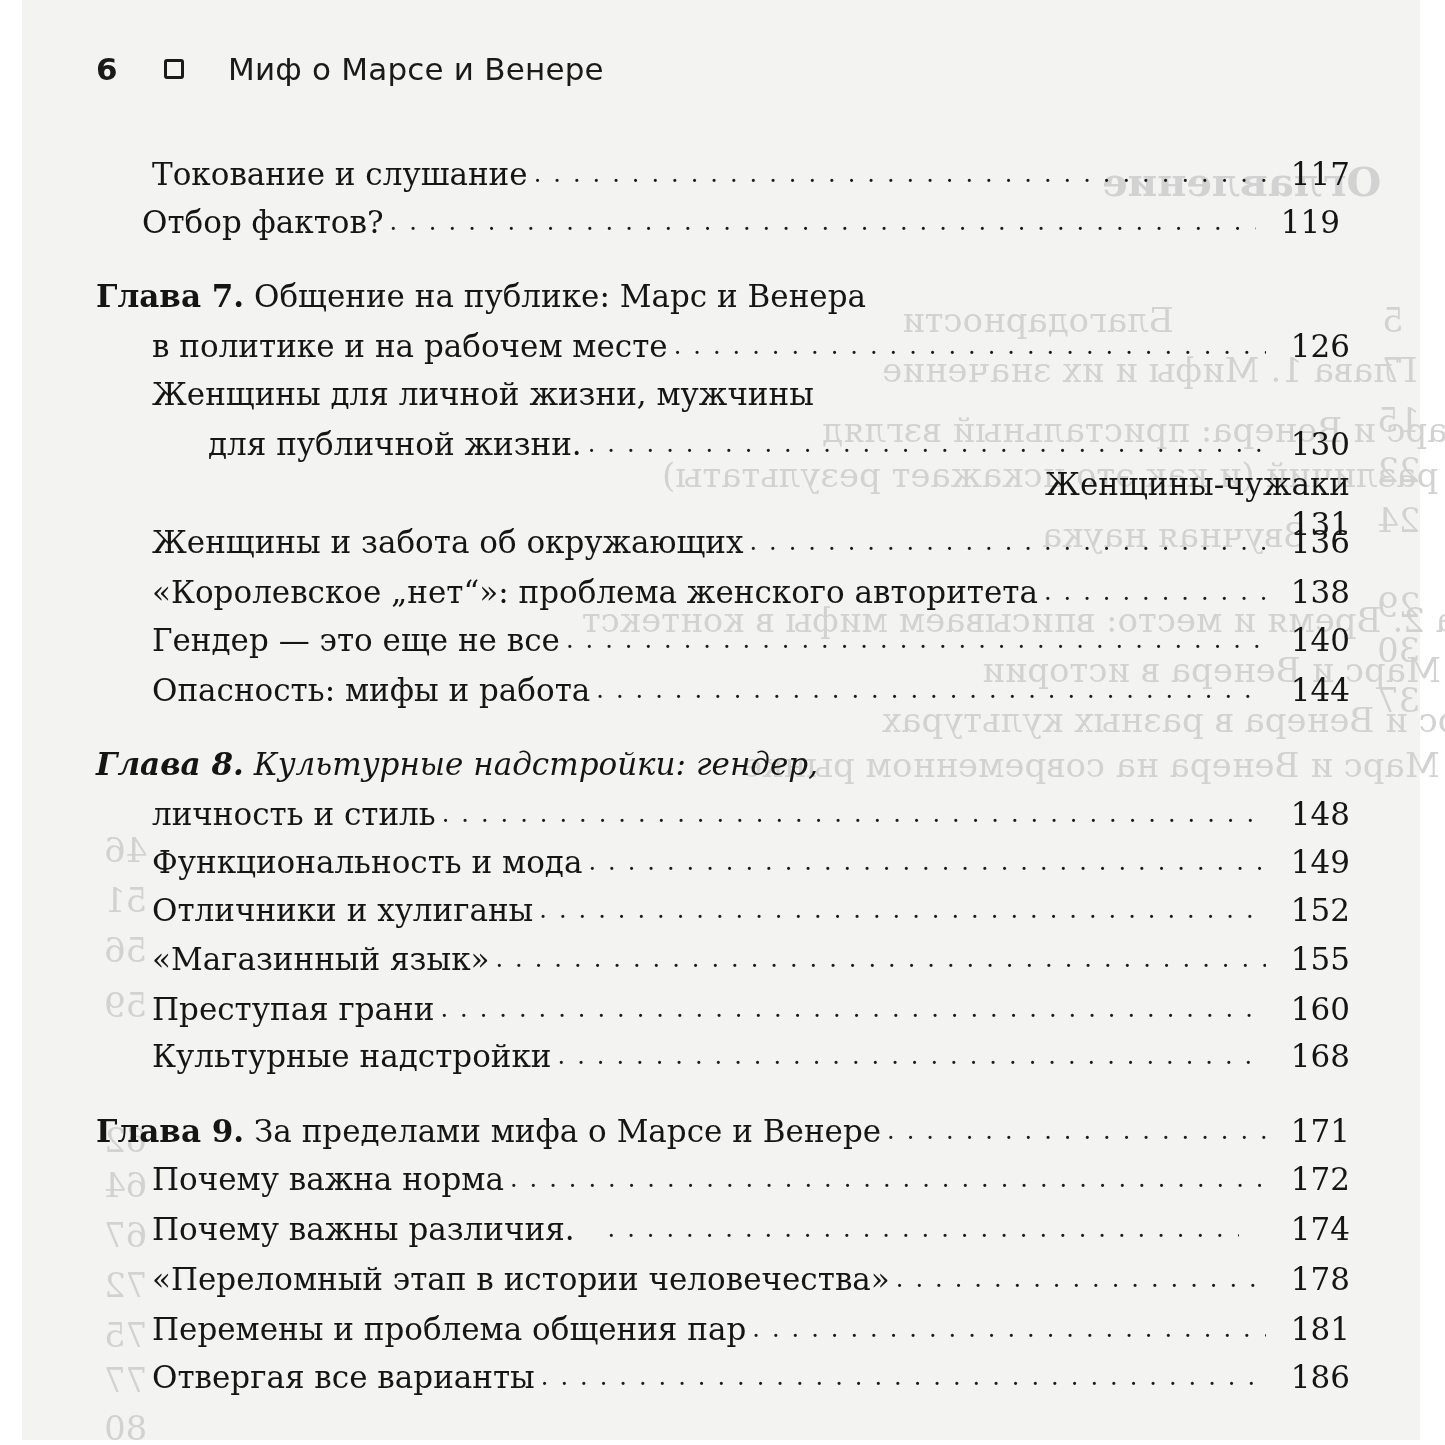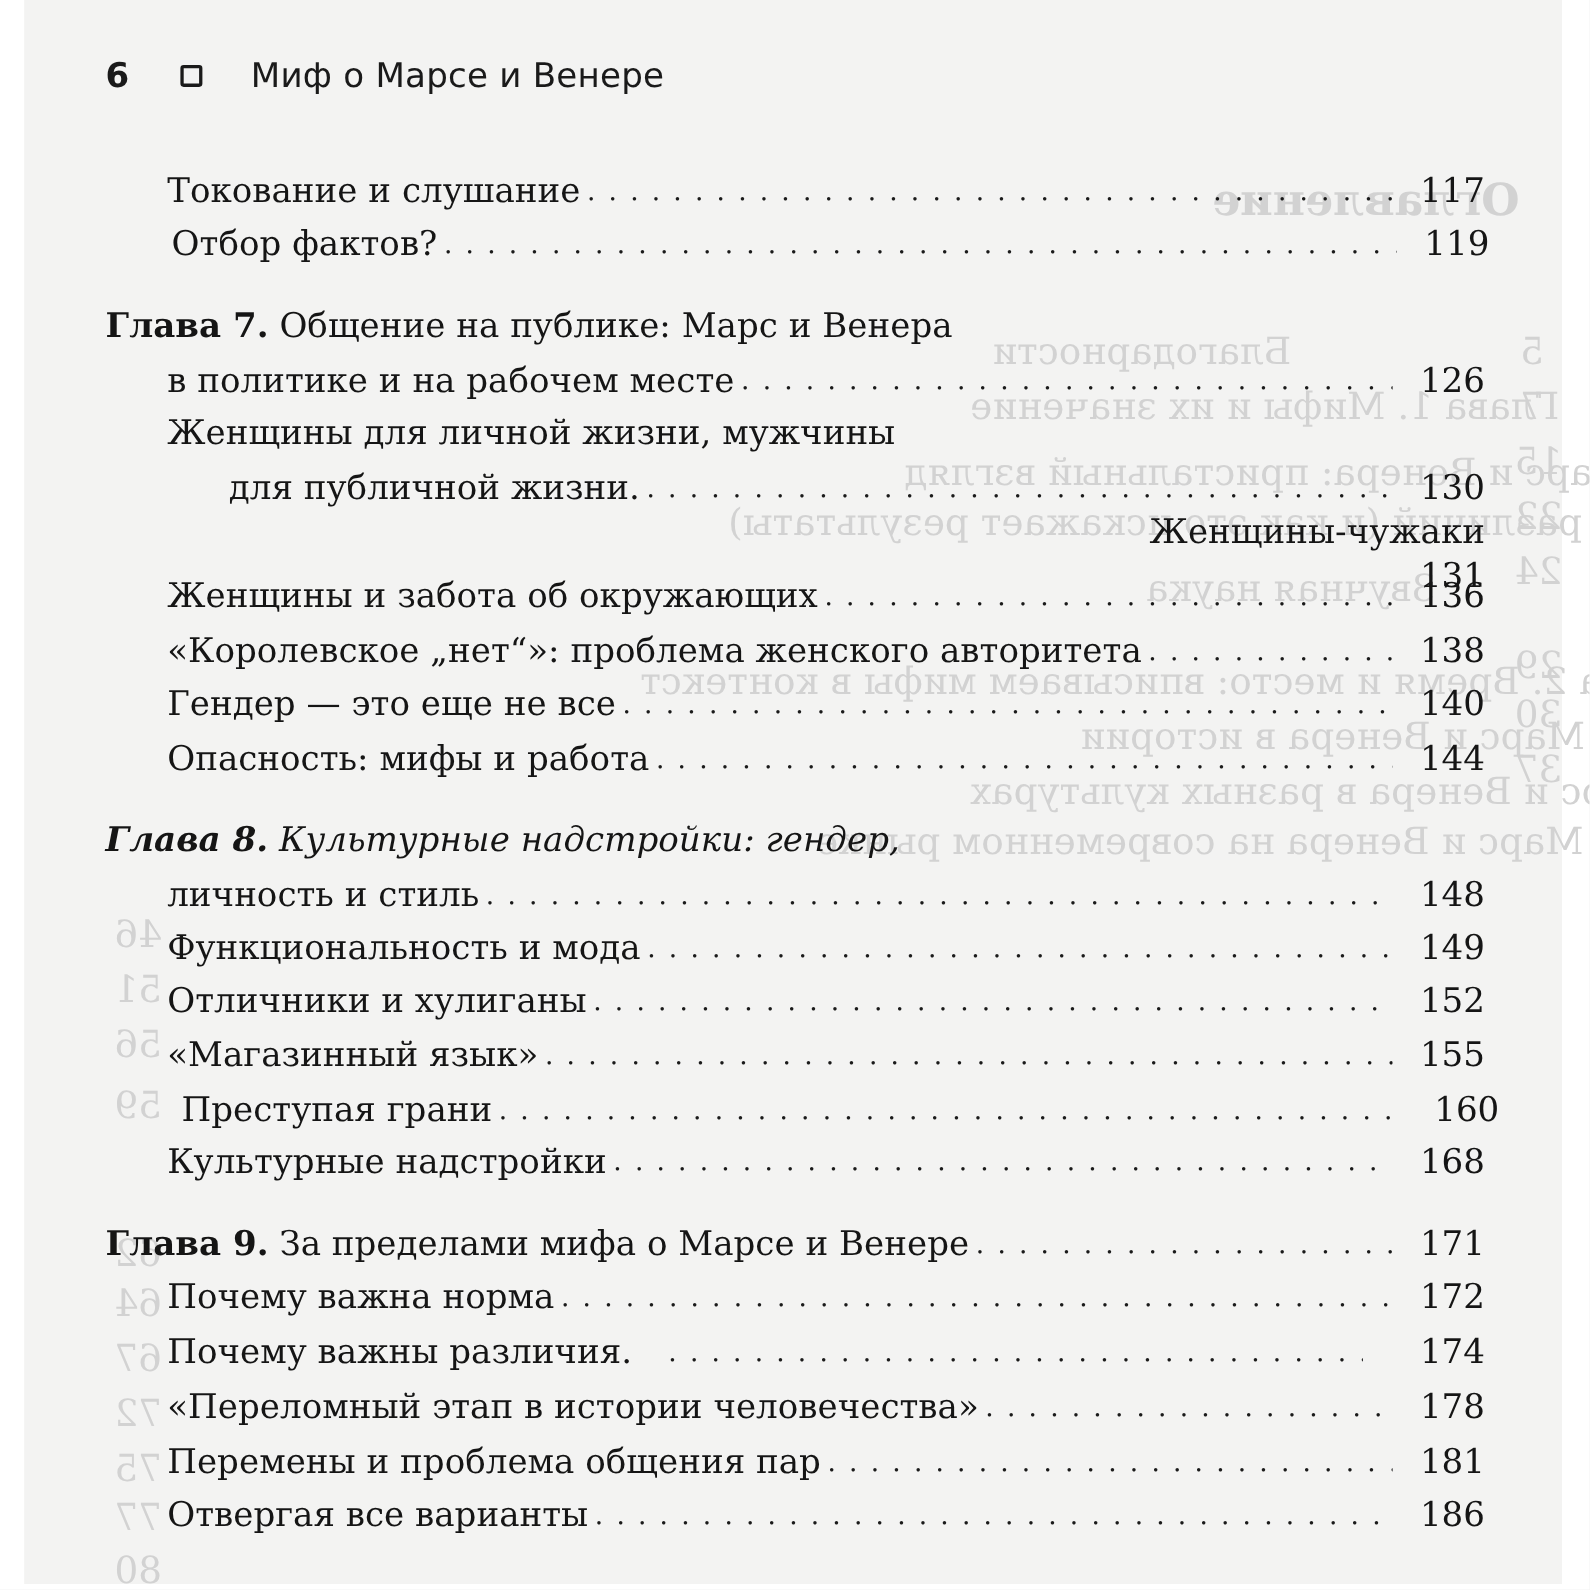--- a/index.html
+++ b/index.html
@@ -82,21 +82,21 @@
   <span class="box"></span>
   <span class="title">Миф о Марсе и Венере</span>
 </div>
 
 <div id="toc">
     <div class="row" style="top: 146px; left: 152px; width: 1198px;">
       <span class="label"><span>Токование и слушание</span></span>
       <span class="lead">........................................................................................................................</span>
       <span class="page-n">117</span>
     </div>
-    <div class="row" style="top: 194px; left: 156px; width: 1198px;">
+    <div class="row" style="top: 194px; left: 142px; width: 1198px;">
       <span class="label"><span>Отбор фактов?</span></span>
       <span class="lead">........................................................................................................................</span>
       <span class="page-n">119</span>
     </div>
     <div class="row chap" style="top: 268px; left: 96px; width: 1254px;">
       <span class="label"><b>Глава 7.</b> <span>Общение на публике: Марс и Венера</span></span>
     </div>
     <div class="row" style="top: 318px; left: 152px; width: 1198px;">
       <span class="label"><span>в политике и на рабочем месте</span></span>
       <span class="lead">........................................................................................................................</span>
@@ -151,21 +151,21 @@
     <div class="row" style="top: 882px; left: 152px; width: 1198px;">
       <span class="label"><span>Отличники и хулиганы</span></span>
       <span class="lead">........................................................................................................................</span>
       <span class="page-n">152</span>
     </div>
     <div class="row" style="top: 931px; left: 152px; width: 1198px;">
       <span class="label"><span>«Магазинный язык»</span></span>
       <span class="lead">........................................................................................................................</span>
       <span class="page-n">155</span>
     </div>
-    <div class="row" style="top: 981px; left: 152px; width: 1198px; margin-left: 13px;">
+    <div class="row" style="top: 981px; left: 152px; width: 1198px;">
       <span class="label"><span>Преступая грани</span></span>
       <span class="lead">........................................................................................................................</span>
       <span class="page-n">160</span>
     </div>
     <div class="row" style="top: 1028px; left: 152px; width: 1198px;">
       <span class="label"><span>Культурные надстройки</span></span>
       <span class="lead">........................................................................................................................</span>
       <span class="page-n">168</span>
     </div>
     <div class="row chap" style="top: 1103px; left: 96px; width: 1254px;">

